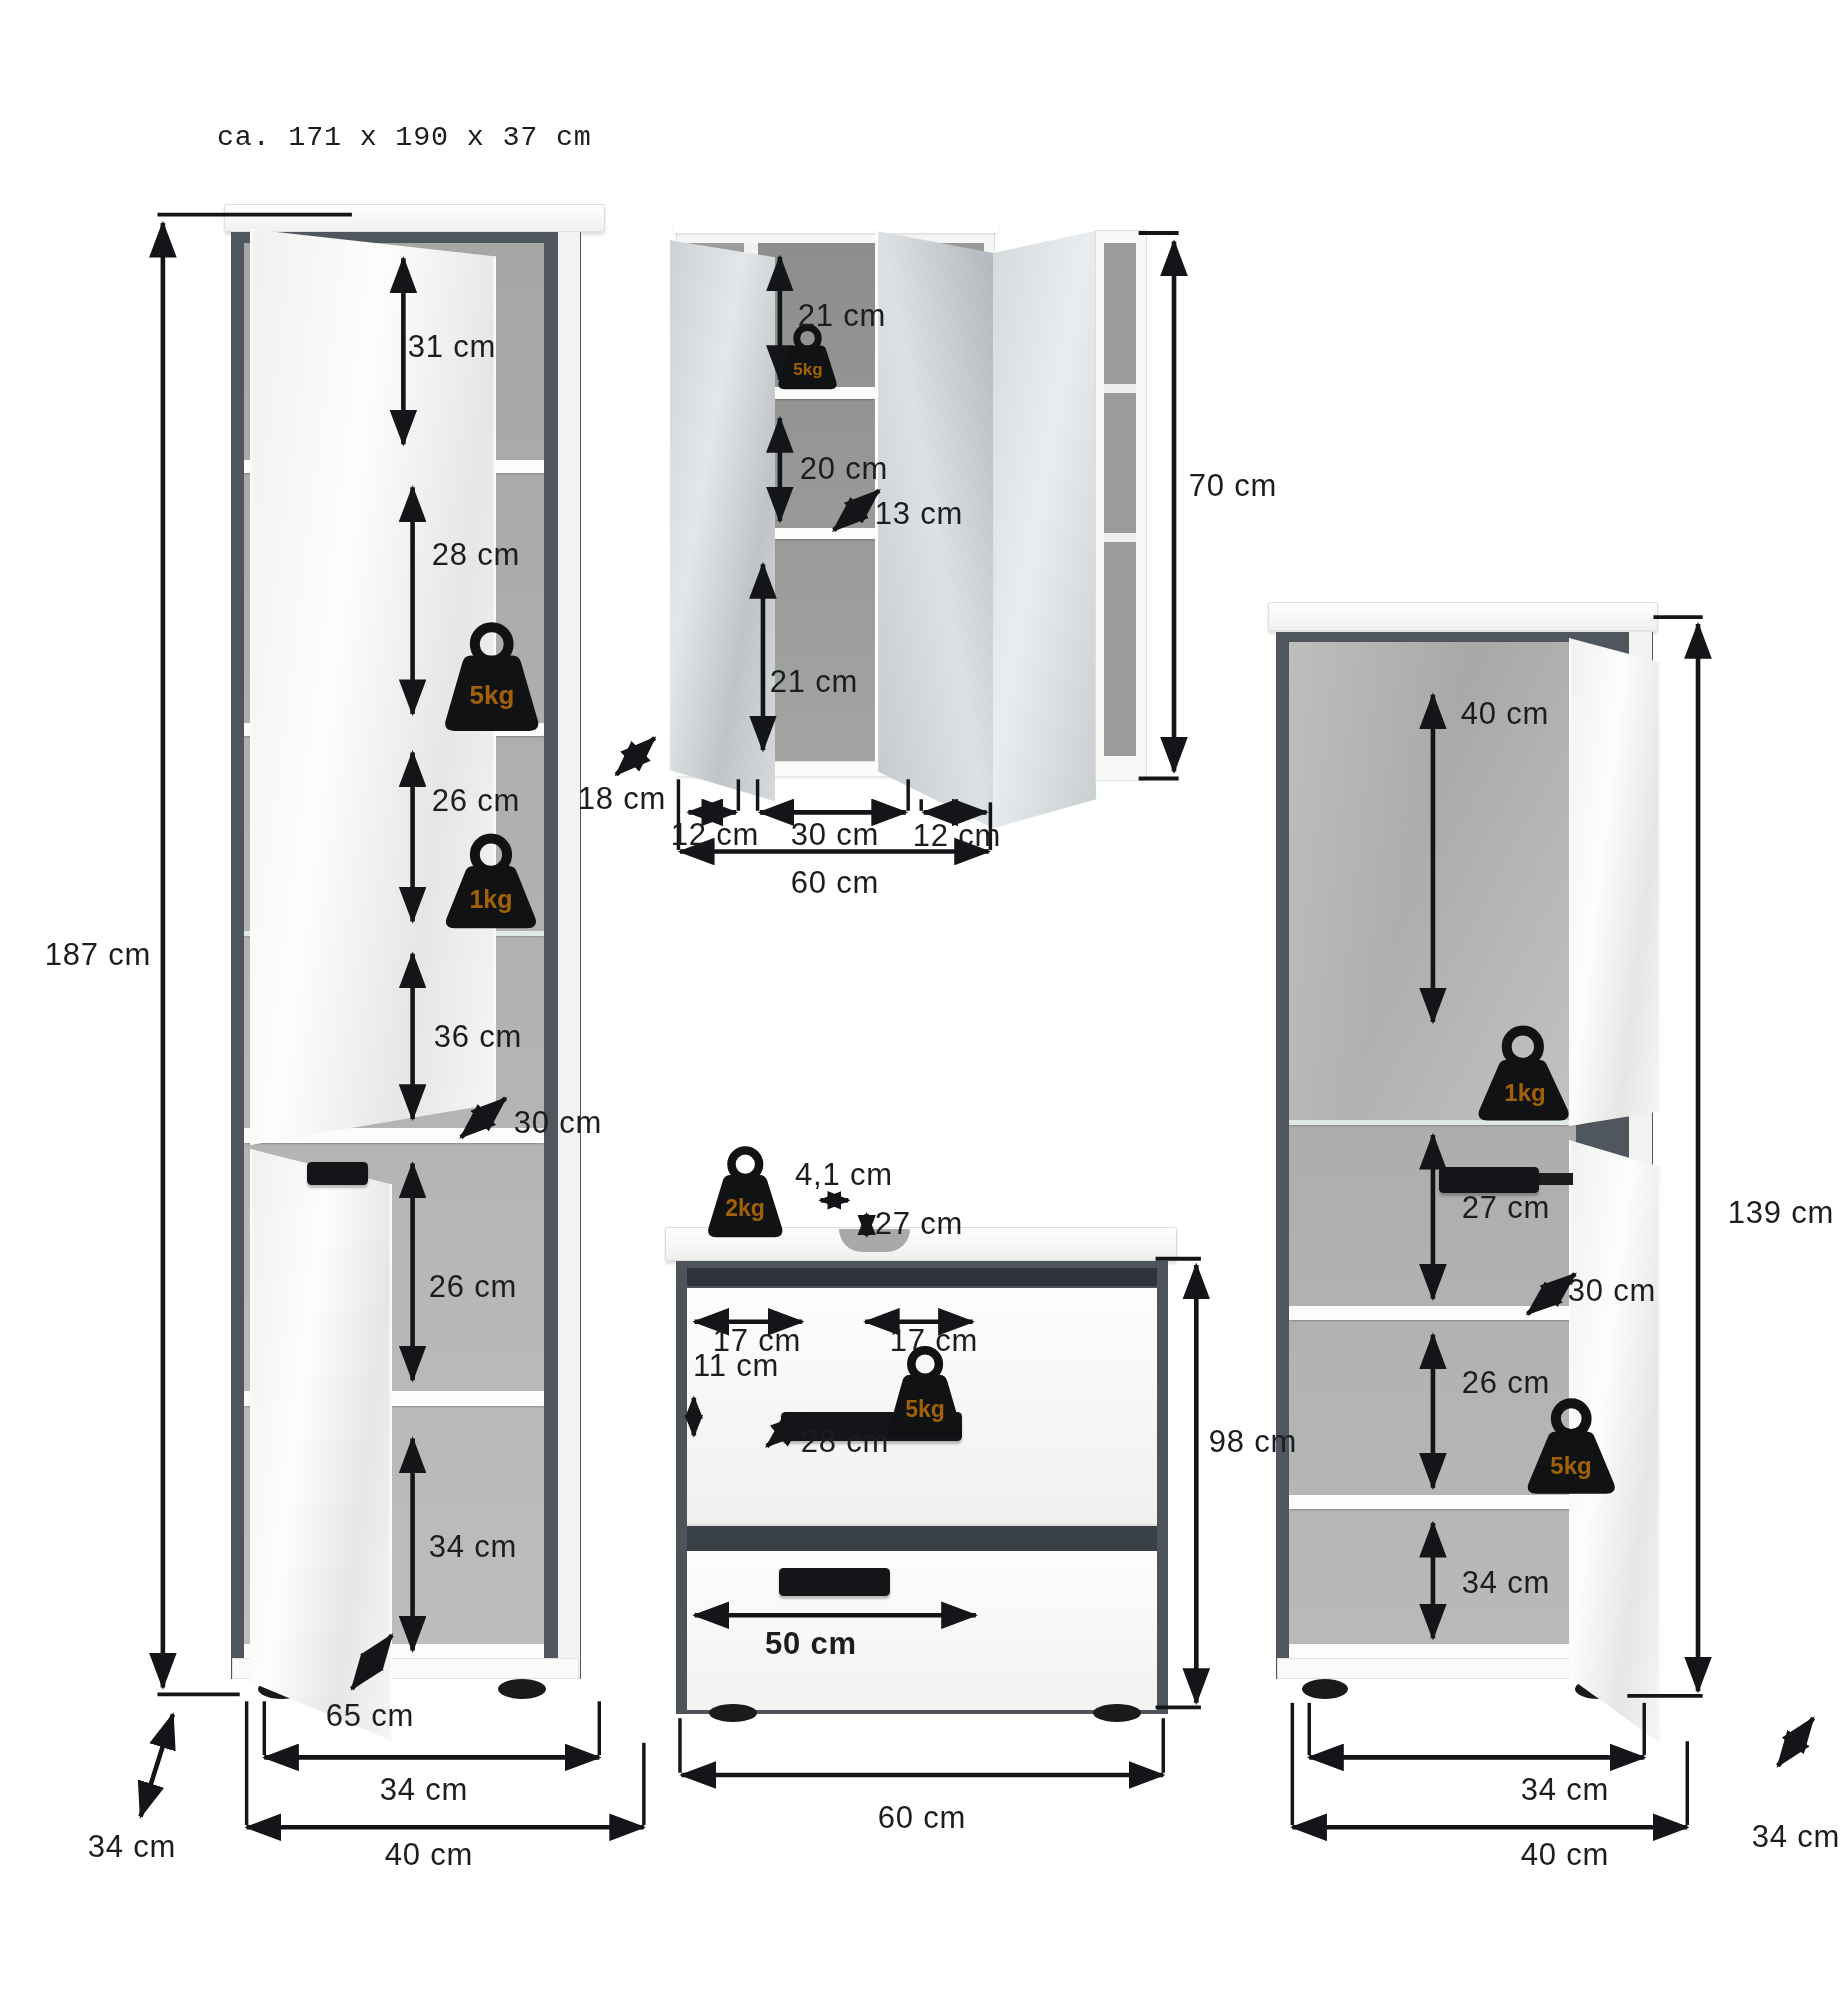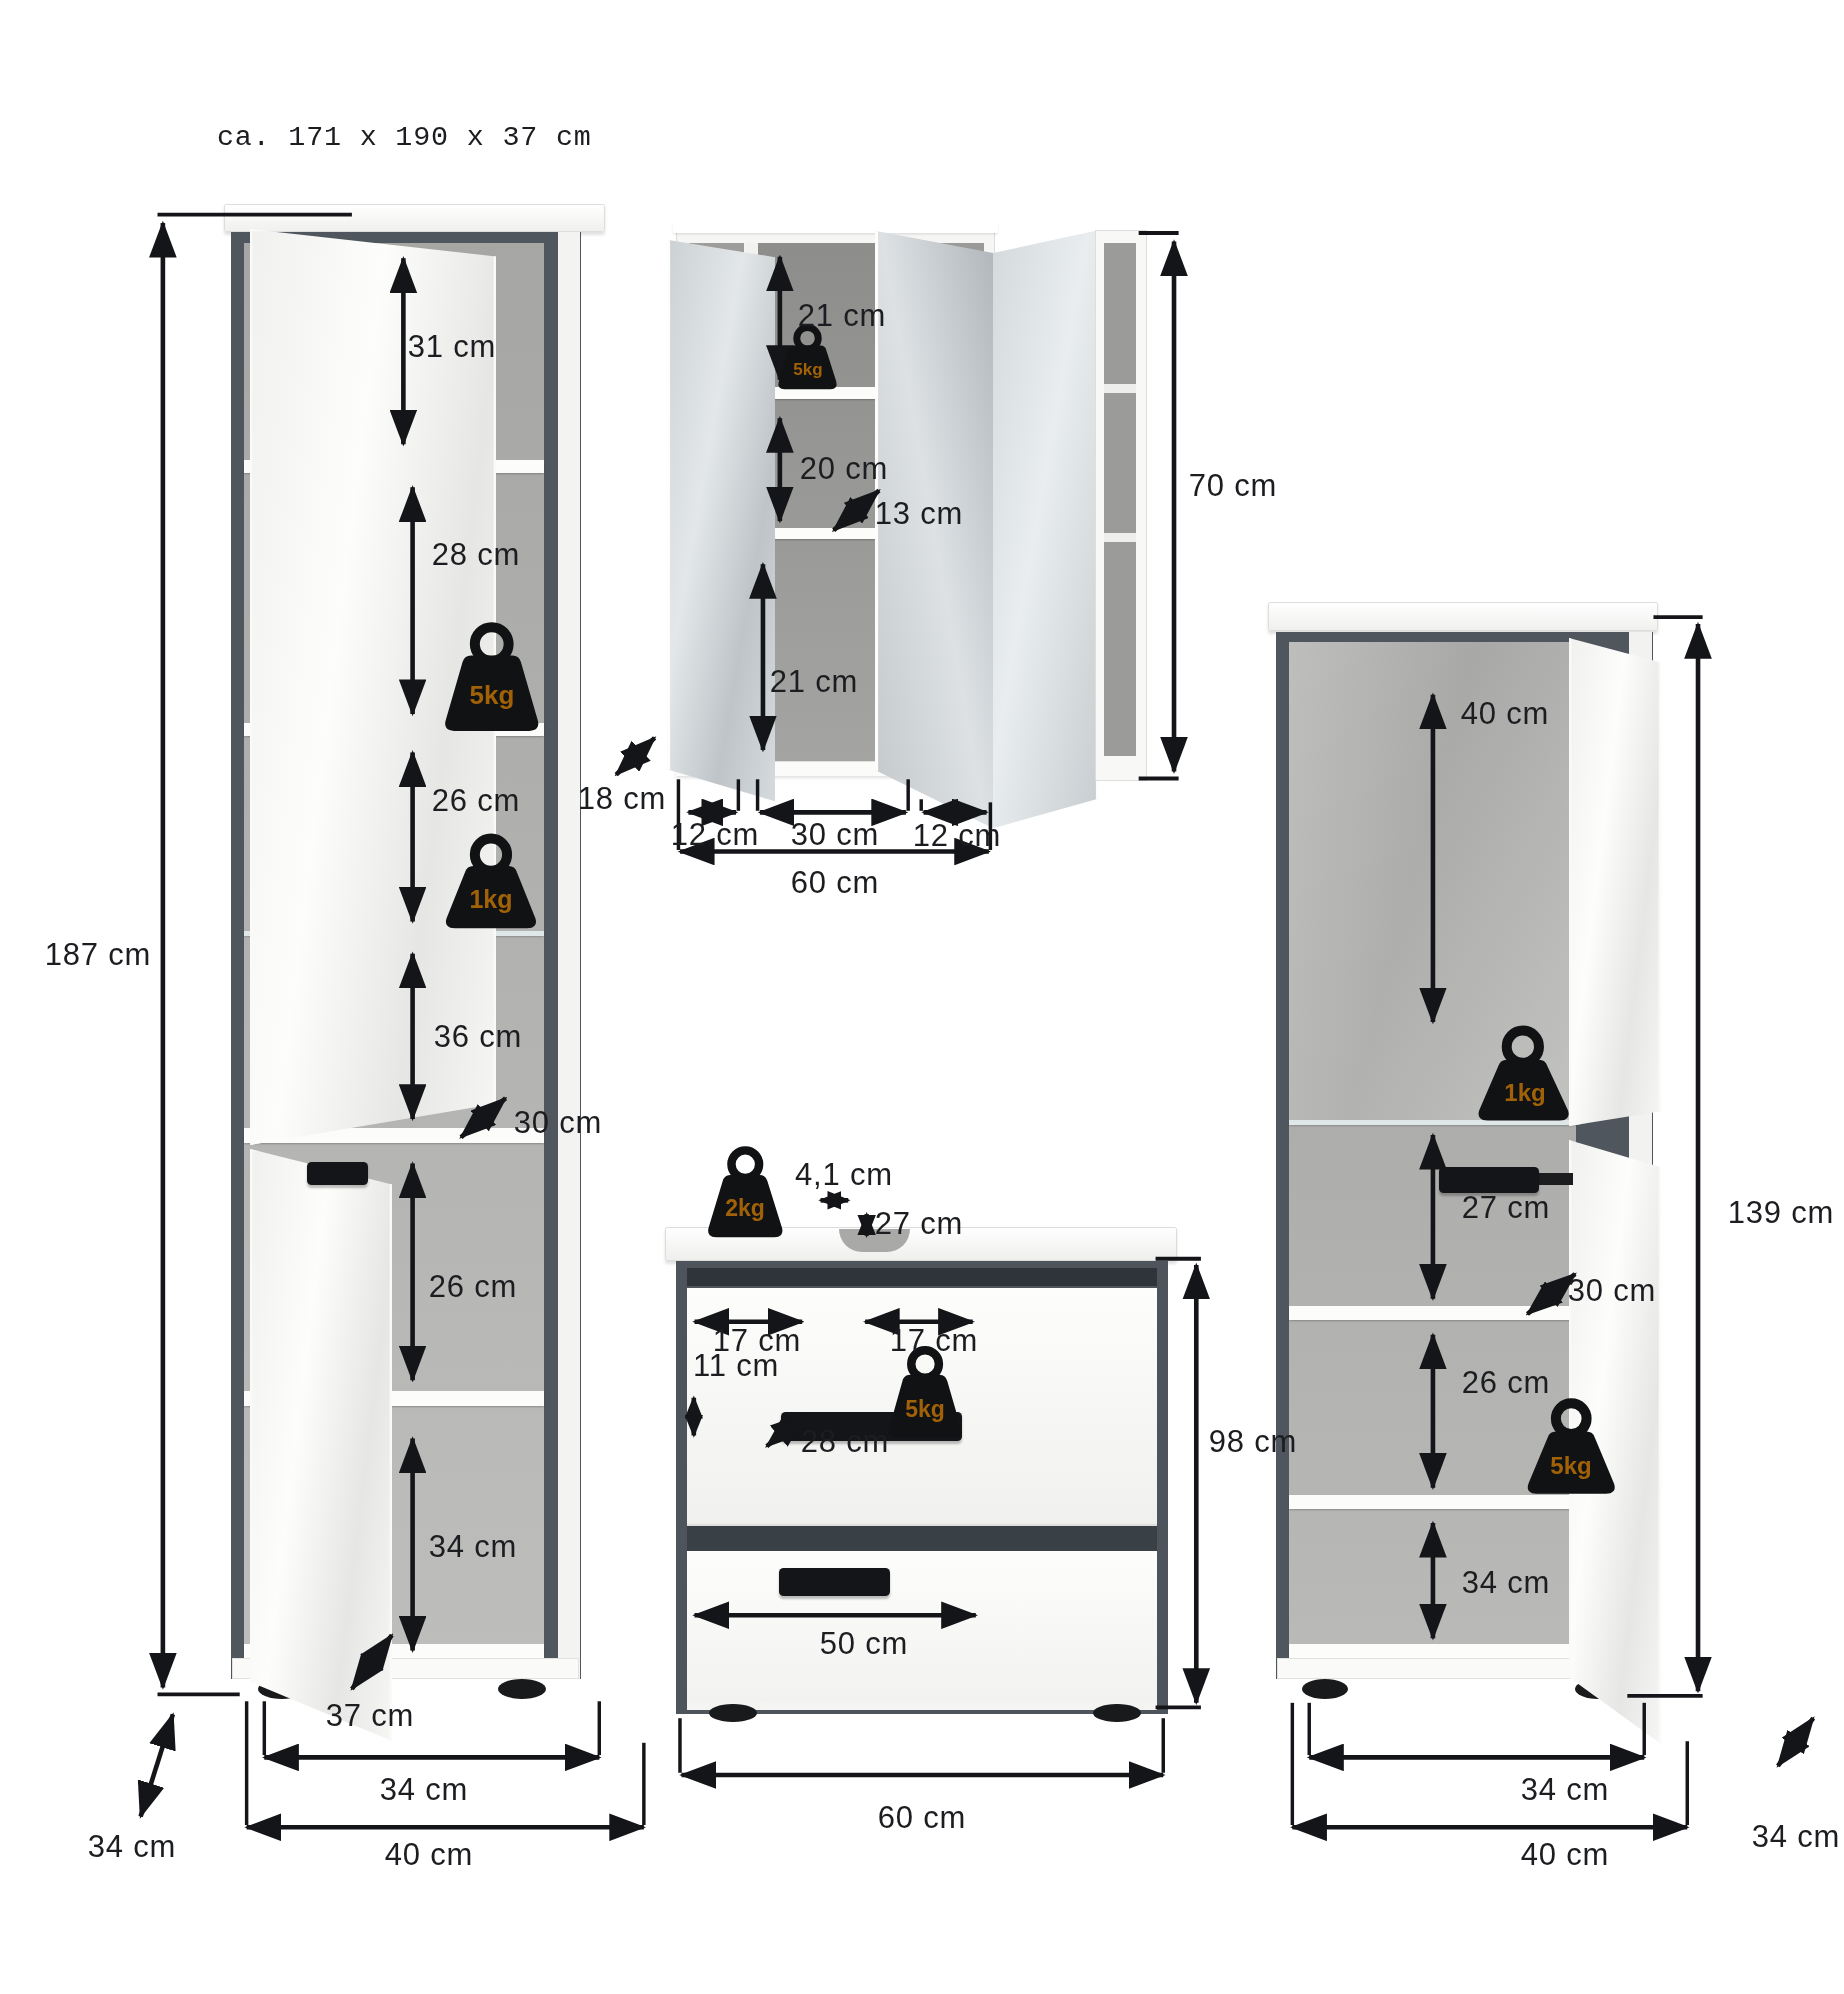--- a/index.html
+++ b/index.html
@@ -223,21 +223,21 @@
   <div class="wl txt" style="left:492px;top:695px;font-size:26px;">5kg</div>
   <div class="lbl txt" style="left:476px;top:801px;">26 cm</div>
   <div class="wl txt" style="left:491px;top:899px;font-size:25px;">1kg</div>
   <div class="lbl txt" style="left:478px;top:1037px;">36 cm</div>
   <div class="lbl txt" style="left:558px;top:1123px;">30 cm</div>
   <div class="lbl txt" style="left:473px;top:1287px;">26 cm</div>
   <div class="lbl txt" style="left:473px;top:1547px;">34 cm</div>
   <div class="lbl txt" style="left:424px;top:1790px;">34 cm</div>
   <div class="lbl txt" style="left:429px;top:1855px;">40 cm</div>
   <div class="lbl txt" style="left:132px;top:1847px;">34 cm</div>
-  <div class="lbl txt" style="left:370px;top:1716px;">37 cm</div>
+  <div class="lbl txt" style="left:370px;top:1716px;">65 cm</div>
 
   <div class="lbl txt" style="left:622px;top:799px;">18 cm</div>
   <div class="lbl txt" style="left:842px;top:316px;">21 cm</div>
   <div class="wl txt" style="left:808px;top:370px;font-size:17px;">5kg</div>
   <div class="lbl txt" style="left:844px;top:469px;">20 cm</div>
   <div class="lbl txt" style="left:919px;top:514px;">13 cm</div>
   <div class="lbl txt" style="left:814px;top:682px;">21 cm</div>
   <div class="lbl txt" style="left:715px;top:835px;">12 cm</div>
   <div class="lbl txt" style="left:835px;top:835px;">30 cm</div>
   <div class="lbl txt" style="left:957px;top:836px;">12 cm</div>
@@ -245,21 +245,21 @@
   <div class="lbl txt" style="left:1233px;top:486px;">70 cm</div>
 
   <div class="wl txt" style="left:745px;top:1208px;font-size:23px;">2kg</div>
   <div class="lbl txt" style="left:844px;top:1175px;">4,1 cm</div>
   <div class="lbl txt" style="left:919px;top:1224px;">27 cm</div>
   <div class="lbl txt" style="left:757px;top:1341px;">17 cm</div>
   <div class="lbl txt" style="left:934px;top:1341px;">17 cm</div>
   <div class="lbl txt" style="left:736px;top:1366px;">11 cm</div>
   <div class="lbl txt" style="left:845px;top:1442px;">28 cm</div>
   <div class="wl txt" style="left:925px;top:1409px;font-size:23px;">5kg</div>
-  <div class="lbl txt" style="left:864px;top:1644px;">50 cm</div>
+  <div class="lbl txt" style="left:811px;top:1644px;font-weight:bold;">50 cm</div>
   <div class="lbl txt" style="left:922px;top:1818px;">60 cm</div>
   <div class="lbl txt" style="left:1253px;top:1442px;">98 cm</div>
 
   <div class="lbl txt" style="left:1505px;top:714px;">40 cm</div>
   <div class="wl txt" style="left:1525px;top:1093px;font-size:24px;">1kg</div>
   <div class="lbl txt" style="left:1506px;top:1208px;">27 cm</div>
   <div class="lbl txt" style="left:1612px;top:1291px;">30 cm</div>
   <div class="lbl txt" style="left:1506px;top:1383px;">26 cm</div>
   <div class="wl txt" style="left:1571px;top:1466px;font-size:24px;">5kg</div>
   <div class="lbl txt" style="left:1506px;top:1583px;">34 cm</div>

